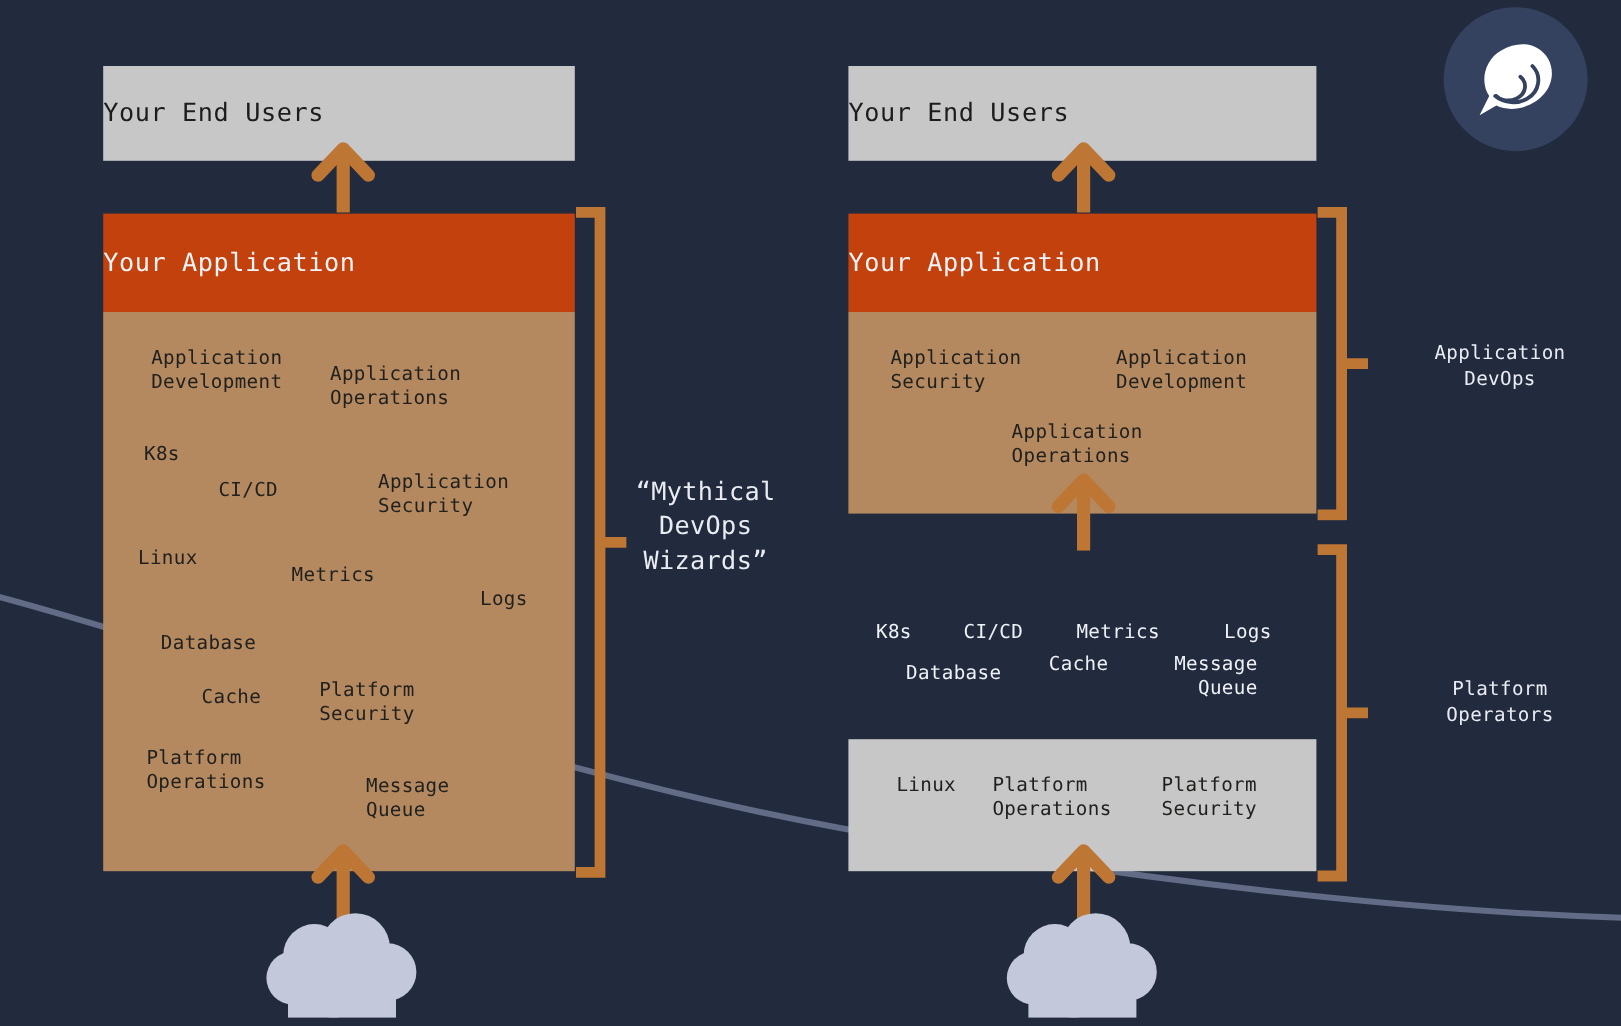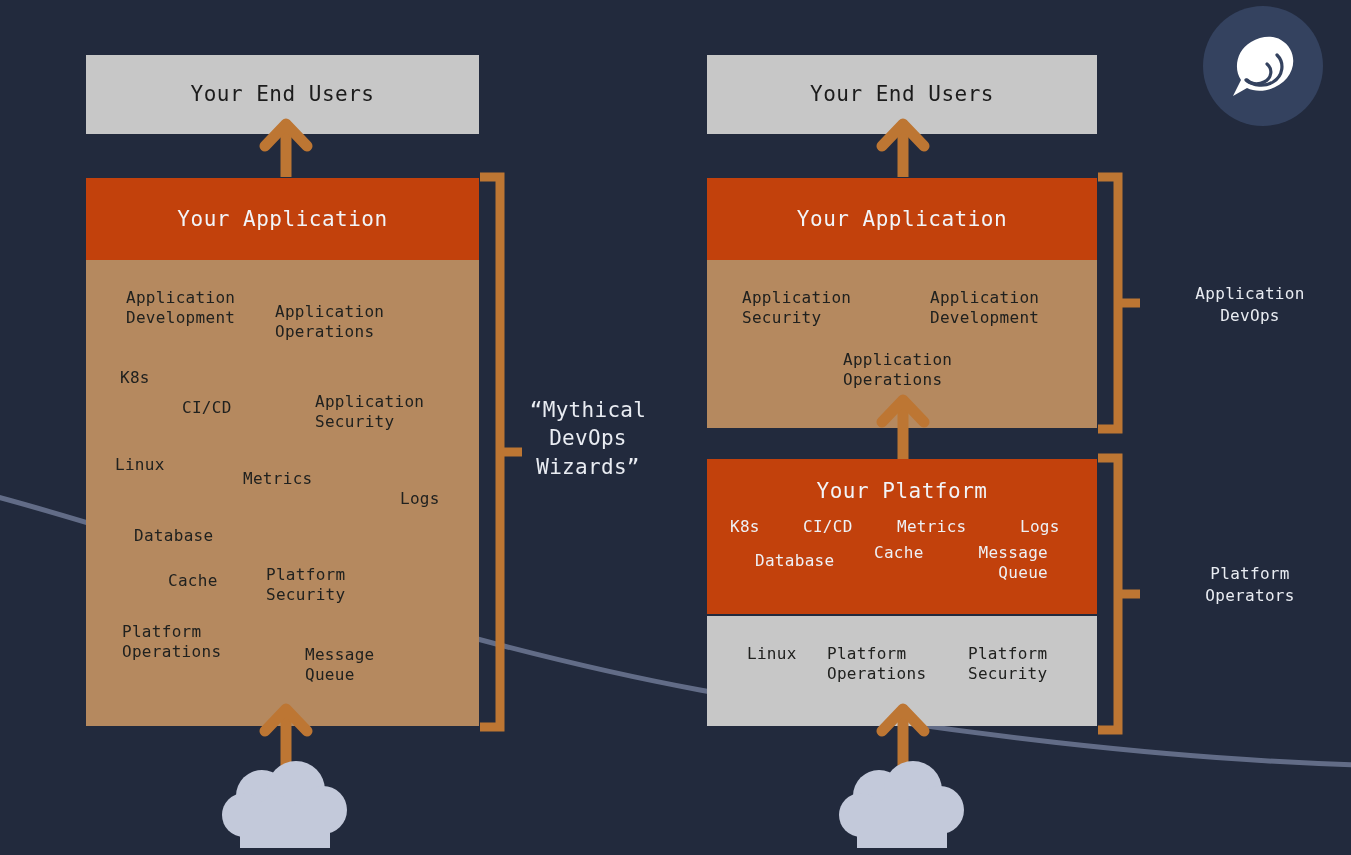--- a/index.html
+++ b/index.html
@@ -38,21 +38,21 @@
   .box {
     position: absolute;
     box-sizing: border-box;
     display: block;
   }
   .box-grey   { background: #c7c7c7; }
   .box-blue   { background: #c2410c; }
   .box-tan    { background: #b5895f; }
 
   .box-title {
-    text-align: center;
+    text-align: left;
     letter-spacing: 0.5px;
     white-space: nowrap;
   }
   .title-dark  { color: #1c1c1c; }
   .title-light { color: #f2f4f8; }
 
   
   .chip {
     position: absolute;
     white-space: pre;
@@ -185,23 +185,20 @@
   <div class="chip chip-dark c-left" style="left:930px; top:288px; font-size:16px;">Application
 Development</div>
   <div class="chip chip-dark c-left" style="left:843px; top:350px; font-size:16px;">Application
 Operations</div>
 
   <svg class="arrow" style="left:875px; top:393px;" width="56" height="66" viewBox="0 0 56 66" xmlns="http://www.w3.org/2000/svg">
     <path d="M28 6 L28 66" stroke="#bd7633" stroke-width="11" stroke-linecap="butt" fill="none"></path>
     <path d="M7 29 L28 7 L49 29" stroke="#bd7633" stroke-width="11" stroke-linecap="round" stroke-linejoin="round" fill="none"></path>
   </svg>
 
-  <div class="box box-blue" style="left:707px; top:459px; width:390px; height:155px;">
-    <div class="box-title title-light" style="font-size:21px; padding-top:20px;">Your Platform</div>
-  </div>
 
   <div class="chip chip-light c-left" style="left:730px; top:517px; font-size:16px;">K8s</div>
   <div class="chip chip-light c-left" style="left:803px; top:517px; font-size:16px;">CI/CD</div>
   <div class="chip chip-light c-left" style="left:897px; top:517px; font-size:16px;">Metrics</div>
   <div class="chip chip-light c-left" style="left:1020px; top:517px; font-size:16px;">Logs</div>
   <div class="chip chip-light c-left" style="left:755px; top:551px; font-size:16px;">Database</div>
   <div class="chip chip-light c-left" style="left:874px; top:543px; font-size:16px;">Cache</div>
   <div class="chip chip-light c-left" style="left:962px; top:543px; font-size:16px; text-align:right; width:86px;">Message
 Queue</div>
 

